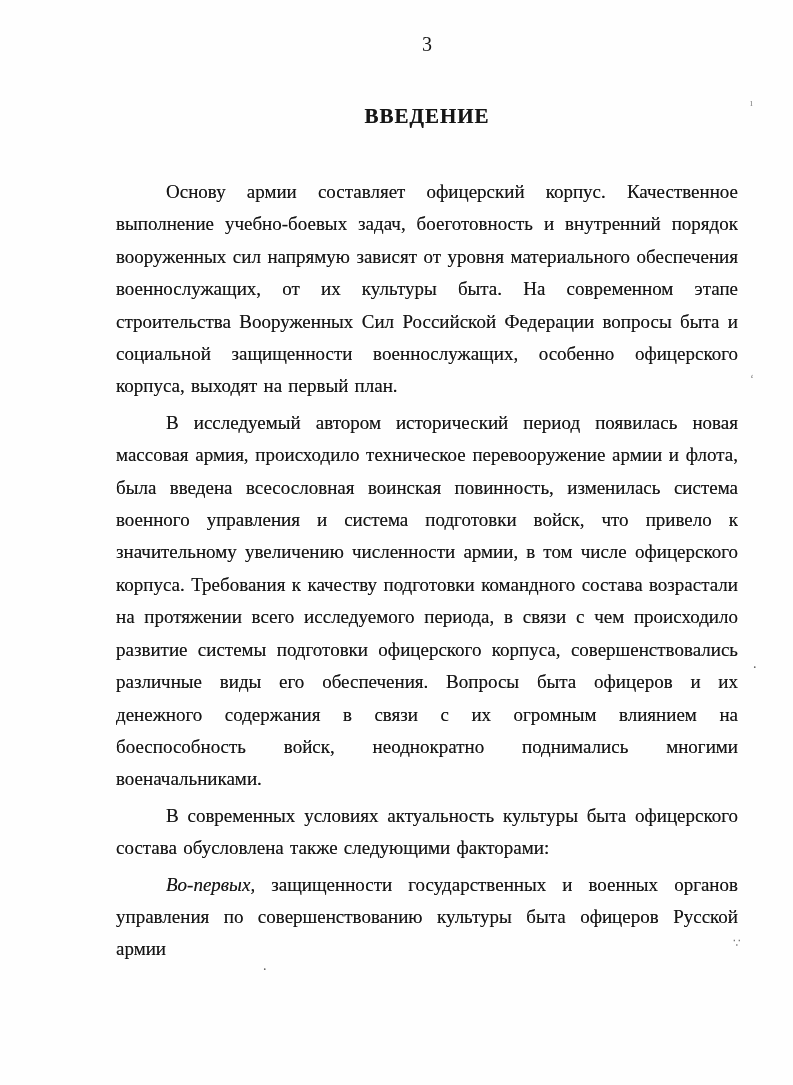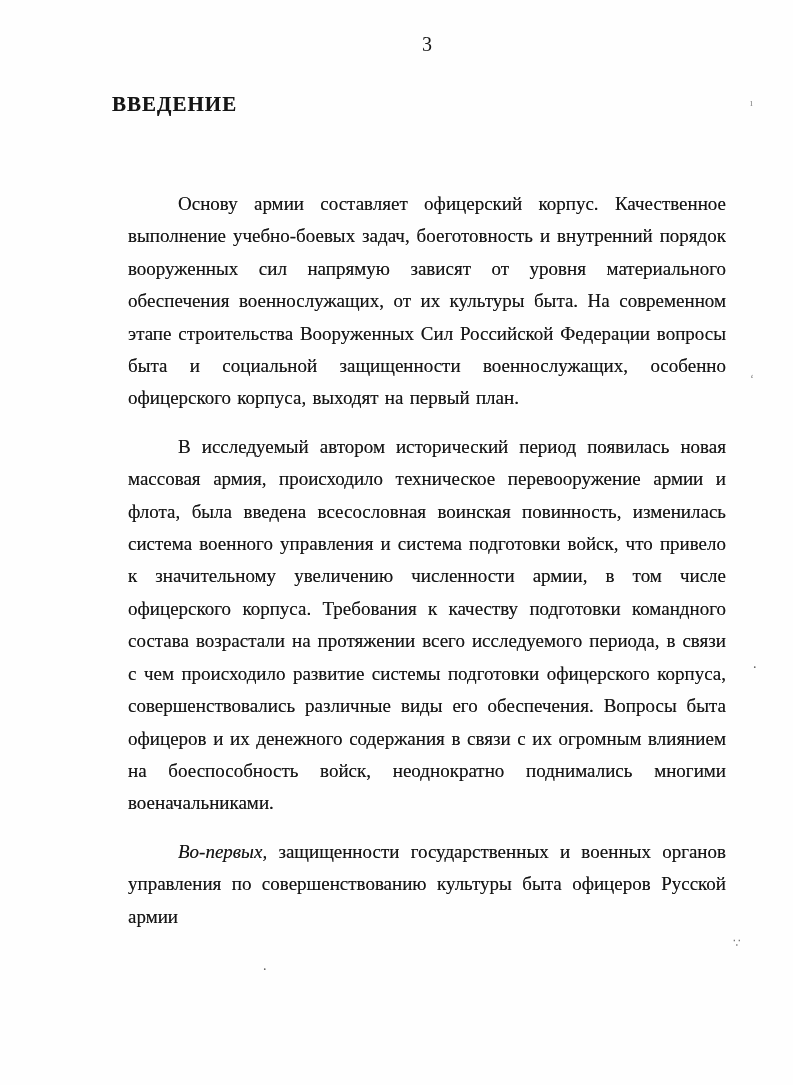--- a/index.html
+++ b/index.html
@@ -20,43 +20,43 @@
     position: absolute;
     top: 30px;
     left: 112px;
     width: 630px;
     text-align: center;
     font-size: 20px;
     line-height: 28px;
   }
   .doc-title {
     position: absolute;
-    top: 90px;
+    top: 102px;
     left: 112px;
     width: 630px;
-    text-align: left;
+    text-align: center;
     font-size: 21px;
     font-weight: 700;
     letter-spacing: 1px;
     line-height: 28px;
     text-shadow: 0 0 0.4px rgba(0,0,0,0.6);
   }
   .text-flow {
     position: absolute;
     top: 172px;
     left: 112px;
     width: 630px;
     font-size: 19px;
     line-height: 32.4px;
     text-align: justify;
     word-spacing: 1.5px;
     text-shadow: 0 0 0.35px rgba(0,0,0,0.55);
   }
   .text-flow p {
-    margin: 16px;
+    margin: 4px;
     padding: 0;
     text-indent: 50px;
   }
   .italic-lead {
     font-style: italic;
   }
   .artifact {
     position: absolute;
     color: #8a8a8a;
     font-size: 11px;
@@ -69,20 +69,21 @@
 
 <div class="page">
 
   <div class="page-number">3</div>
 
   <div class="doc-title">ВВЕДЕНИЕ</div>
 
   <div class="text-flow">
     <p>Основу армии составляет офицерский корпус. Качественное выполнение учебно-боевых задач, боеготовность и внутренний порядок вооруженных сил напрямую зависят от уровня материального обеспечения военнослужащих, от их культуры быта. На современном этапе строительства Вооруженных Сил Российской Федерации вопросы быта и социальной защищенности военнослужащих, особенно офицерского корпуса, выходят на первый план.</p>
     <p>В исследуемый автором исторический период появилась новая массовая армия, происходило техническое перевооружение армии и флота, была введена всесословная воинская повинность, изменилась система военного управления и система подготовки войск, что привело к значительному увеличению численности армии, в том числе офицерского корпуса. Требования к качеству подготовки командного состава возрастали на протяжении всего исследуемого периода, в связи с чем происходило развитие системы подготовки офицерского корпуса, совершенствовались различные виды его обеспечения. Вопросы быта офицеров и их денежного содержания в связи с их огромным влиянием на боеспособность войск, неоднократно поднимались многими военачальниками.</p>
+    <p>В современных условиях актуальность культуры быта офицерского состава обусловлена также следующими факторами:</p>
     <p><span class="italic-lead">Во-первых,</span><span> защищенности государственных и военных органов управления по совершенствованию культуры быта офицеров Русской армии</span></p>
   </div>
 
   <span class="artifact" style="top: 97px;  left: 750px; font-size: 10px;">ı</span>
   <span class="artifact" style="top: 374px; left: 750px; font-size: 12px;">‘</span>
   <span class="artifact" style="top: 658px; left: 753px; font-size: 14px; color:#5a5a5a;">.</span>
   <span class="artifact" style="top: 938px; left: 733px; font-size: 12px; color:#6f6f6f;">∵</span>
   <span class="artifact" style="top: 960px; left: 263px; font-size: 14px; color:#5a5a5a;">.</span>
 
 </div>

